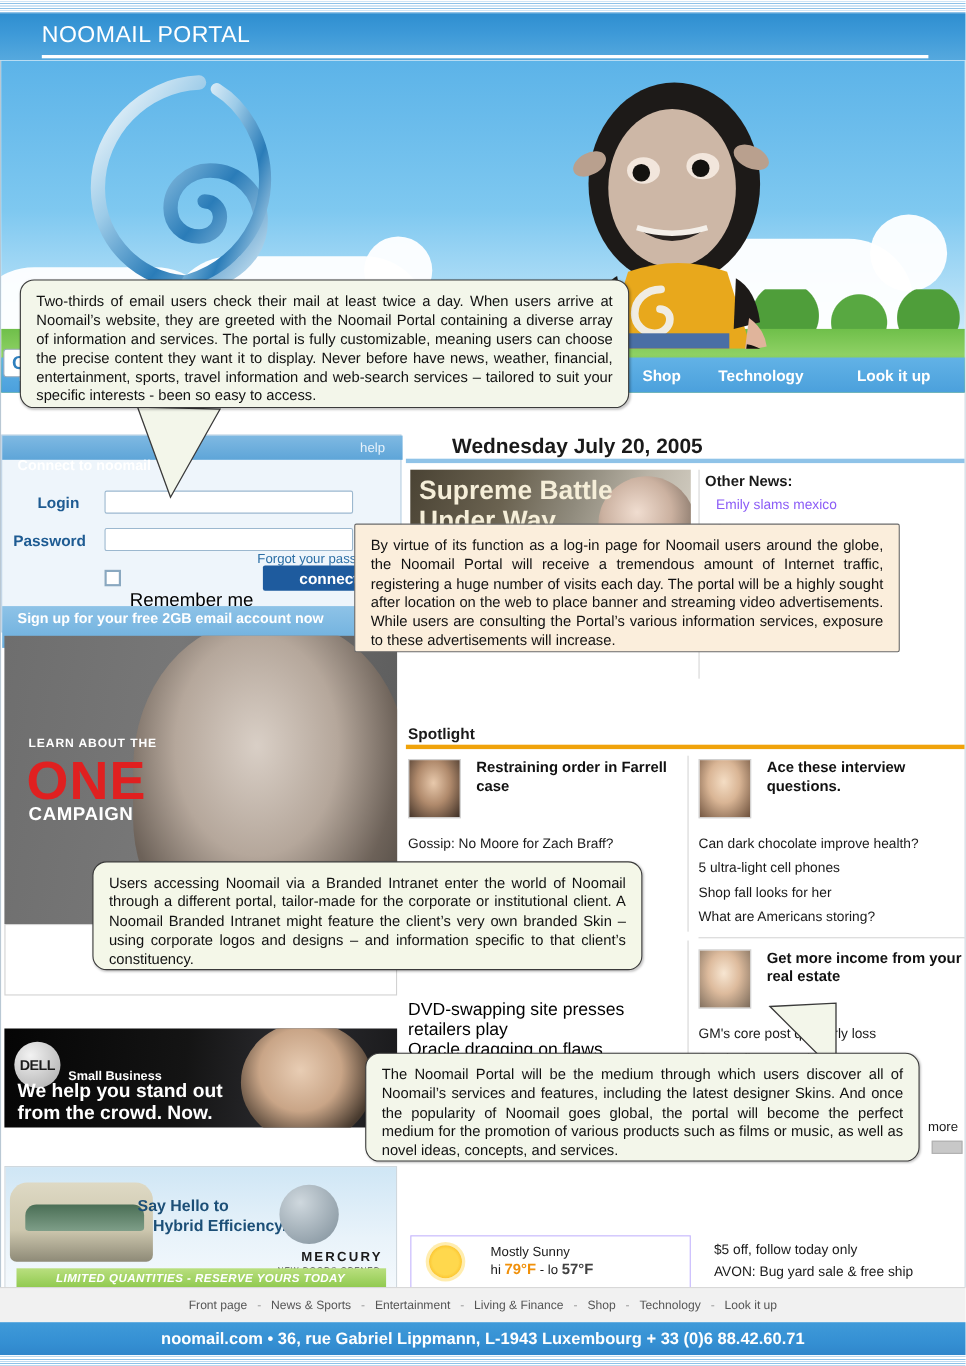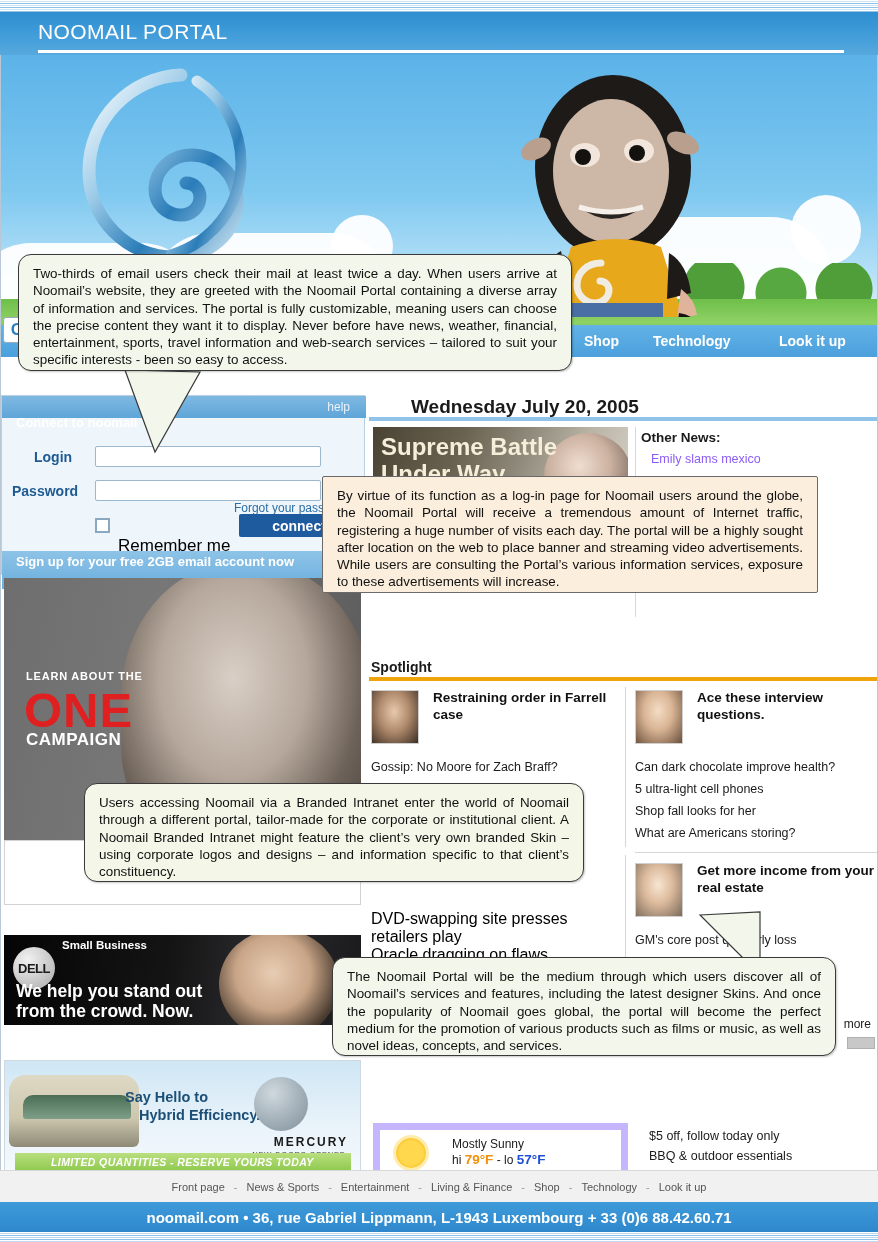--- a/index.html
+++ b/index.html
@@ -159,21 +159,21 @@
     position: absolute; left: 3px; top: 880px; width: 357px; height: 90px;
     background: linear-gradient(95deg, #050505 0%, #141414 46%, #2c2c30 72%, #1a1a1c 100%);
     overflow: hidden;
   }
   .ad-dell .logo {
     position: absolute; left: 9px; top: 12px; width: 42px; height: 42px; border-radius: 50%;
     background: radial-gradient(circle at 35% 30%, #f2f2f2, #a9a9a9);
     color: #1b1b1b; font-weight: bold; font-size: 13px;
     display: flex; align-items: center; justify-content: center; letter-spacing: -.5px;
   }
-  .ad-dell .sb { position: absolute; left: 58px; top: 4px; color: #fff; font-size: 11.5px; font-weight: bold; }
+  .ad-dell .sb { position: absolute; left: 58px; top: 38px; color: #fff; font-size: 11.5px; font-weight: bold; }
   .ad-dell .hl { position: absolute; left: 12px; top: 47px; color: #fff; font-size: 17.5px; font-weight: bold; line-height: 1.12; }
   .ad-dell .woman {
     position: absolute; right: 22px; top: -6px; width: 120px; height: 110px;
     background: radial-gradient(ellipse at 45% 40%, #e8cdb4 0%, #c9a587 40%, #4a3c30 72%, #171717 100%);
     border-radius: 50%;
   }
 
   .ad-merc {
     position: absolute; left: 3px; top: 1005px; width: 357px; height: 120px;
     background: linear-gradient(to bottom, #cfe6f5 0%, #e9f3fa 55%, #f6fafd 100%);
@@ -248,31 +248,31 @@
   .col .lnk { font-size: 12.5px; color: #1a1a1a; padding-top: 8px; white-space: nowrap; }
 
   .colsep { position: absolute; width: 1px; background: #d6d6d6; }
   .hrule  { position: absolute; height: 1px; background: #d6d6d6; }
 
   .more { position: absolute; right: 6px; font-size: 12px; color: #1a1a1a; }
   .scrollnub { position: absolute; right: 2px; width: 28px; height: 12px; background: #c8c8c8; border: 1px solid #b0b0b0; }
 
   .weather {
     position: absolute; left: 372px; top: 1068px; width: 255px; height: 58px;
-    background: #ffffff; border: 7px solid #c4b5fd;
+    background: #ffffff; border: 1px solid #c4b5fd;
   }
   .weather .sun {
     position: absolute; left: 16px; top: 8px; width: 30px; height: 30px; border-radius: 50%;
     background: radial-gradient(circle, #ffd84d 55%, #f6a700 100%);
     box-shadow: 0 0 0 3px rgba(255,216,77,.45);
   }
   .weather .cond { position: absolute; left: 72px; top: 7px; font-size: 12px; color: #1a1a1a; }
   .weather .temps { position: absolute; left: 72px; top: 22px; font-size: 12px; color: #1a1a1a; }
   .weather .hi { color: #f0900a; font-weight: bold; font-size: 13.5px; }
-  .weather .lo { color: #1d4ed8; font-weight: bold; font-size: 13.5px; }
+  .weather .lo { color: #404040; font-weight: bold; font-size: 13.5px; }
 
   .deals { position: absolute; left: 648px; top: 1068px; width: 228px; }
   .deals .it { font-size: 12.5px; color: #1a1a1a; padding-top: 6px; white-space: nowrap; }
 
   
   .footnav {
     position: absolute; left: 0; top: 1170px; width: 878px; height: 32px;
     background: #f1f1f1; border-top: 1px solid #d8d8d8;
     display: flex; align-items: center; justify-content: center; gap: 9px;
     font-size: 11px; color: #555;
@@ -503,20 +503,21 @@
         <span class="hi">79°F</span>
         <span>-</span>
         <span>lo</span>
         <span class="lo">57°F</span>
       </div>
 
     </div>
 
     <div class="deals">
       <div class="it">$5 off, follow today only</div>
+      <div class="it">AVON: Bug yard sale &amp; free ship</div>
       <div class="it">BBQ &amp; outdoor essentials</div>
     </div>
 
   </div>
 
   <div class="footnav">
     <span>Front page</span>
     <span class="dot">-</span>
     <span>News &amp; Sports</span>
     <span class="dot">-</span>

